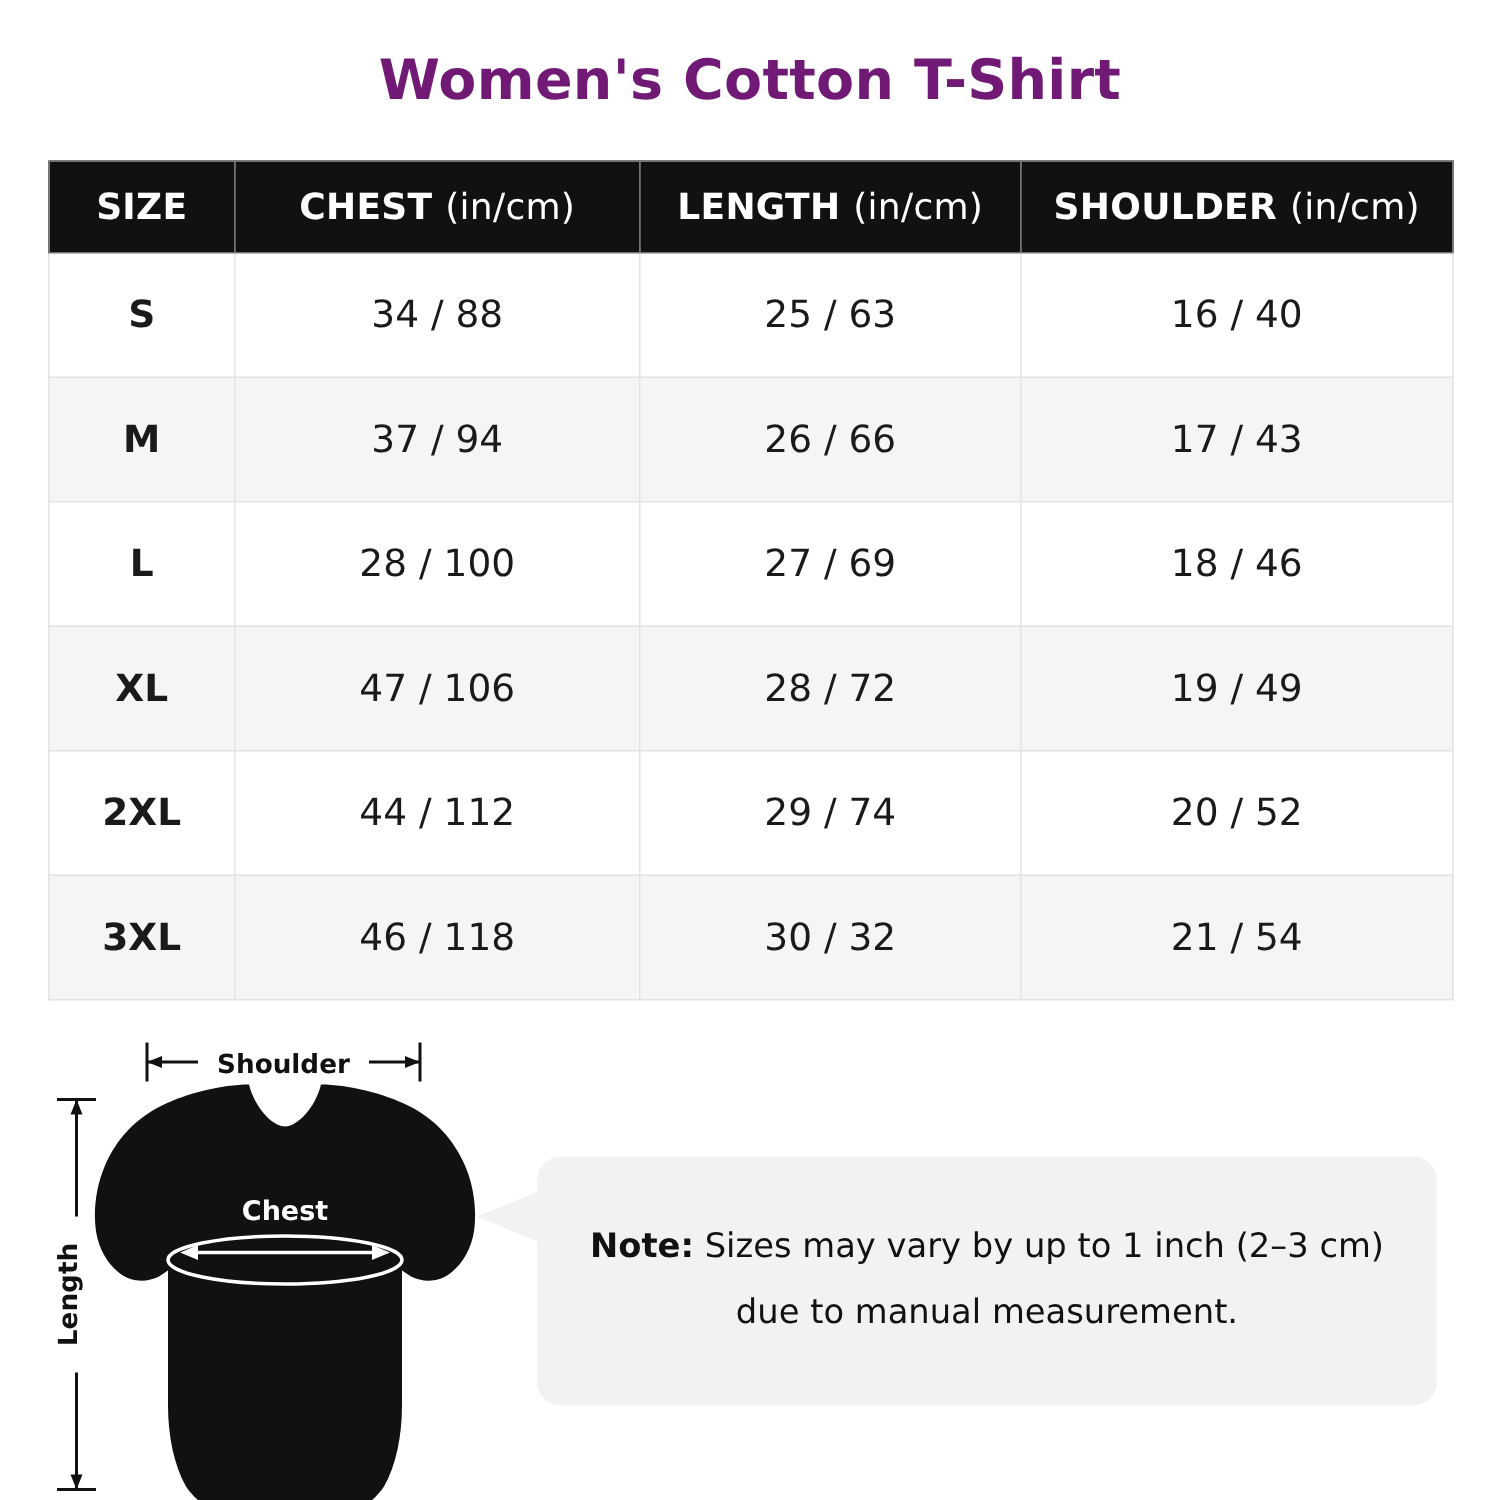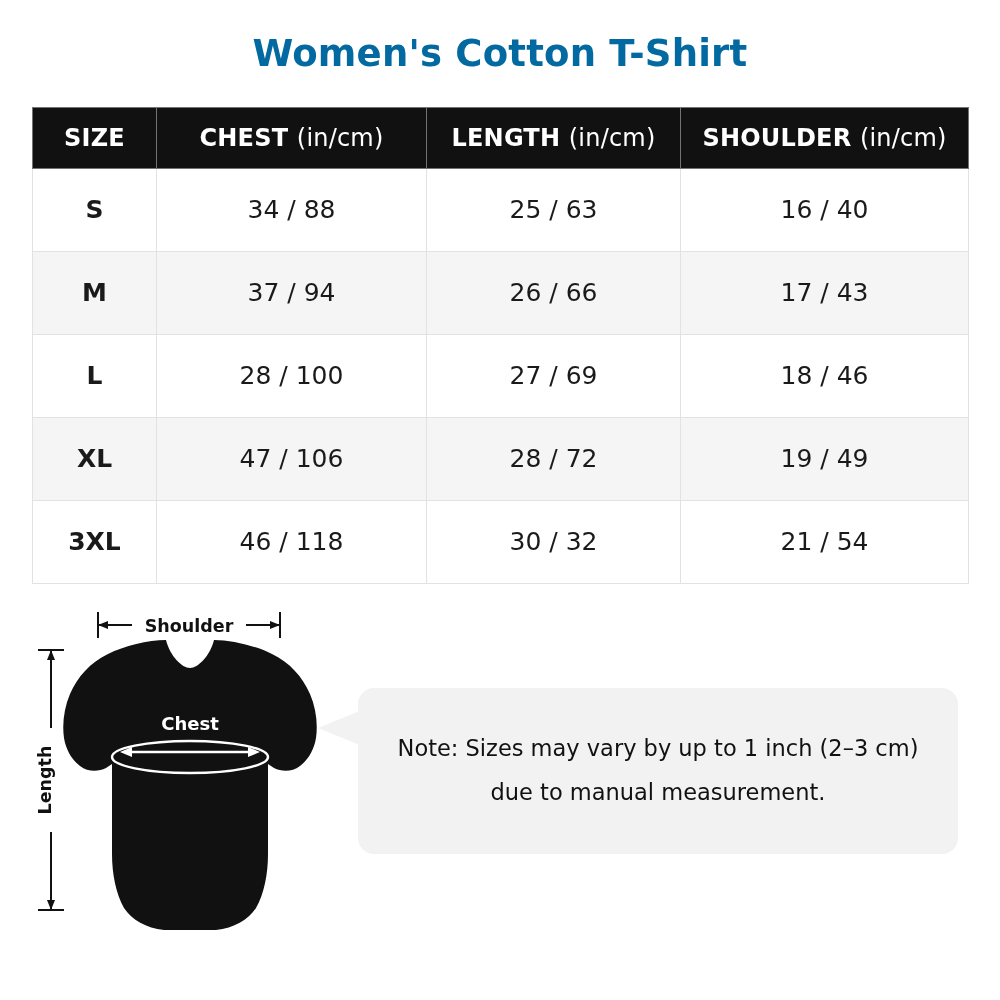--- a/index.html
+++ b/index.html
@@ -22,21 +22,21 @@
     box-sizing: border-box;
     position: relative;
   }
 
   
   .title {
     text-align: center;
     font-size: 37px;
     font-weight: 700;
     letter-spacing: 0.2px;
-    color: #0369a1;
+    color: #701a75;
     padding-top: 34px;
     padding-bottom: 0;
     line-height: 1.1;
   }
 
   
   .table-wrap {
     margin: 32px 32px 0 32px;
   }
   table.size-table {
@@ -115,21 +115,21 @@
     align-items: center;
   }
   .note-bubble .note-line {
     font-size: 22.5px;
     color: #111111;
     line-height: 1.95;
     text-align: center;
     white-space: nowrap;
   }
   .note-bubble .note-strong {
-    font-weight: 400;
+    font-weight: 700;
   }
   .note-tail {
     position: absolute;
     left: 318px;
     top: 108px;
     width: 0;
     height: 0;
     border-top: 18px solid transparent;
     border-bottom: 18px solid transparent;
     border-right: 44px solid #f2f2f2;
@@ -175,20 +175,26 @@
           <td class="size-cell">L</td>
           <td>28 / 100</td>
           <td>27 / 69</td>
           <td>18 / 46</td>
         </tr>
         <tr>
           <td class="size-cell">XL</td>
           <td>47 / 106</td>
           <td>28 / 72</td>
           <td>19 / 49</td>
+        </tr>
+        <tr>
+          <td class="size-cell">2XL</td>
+          <td>44 / 112</td>
+          <td>29 / 74</td>
+          <td>20 / 52</td>
         </tr>
         <tr>
           <td class="size-cell">3XL</td>
           <td>46 / 118</td>
           <td>30 / 32</td>
           <td>21 / 54</td>
         </tr>
       </tbody>
     </table>
   </div>

